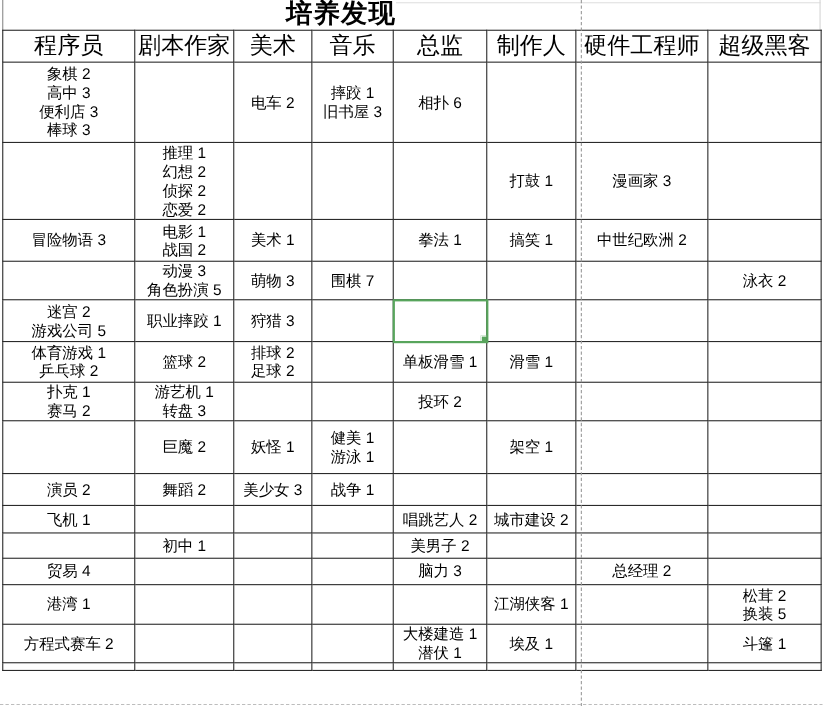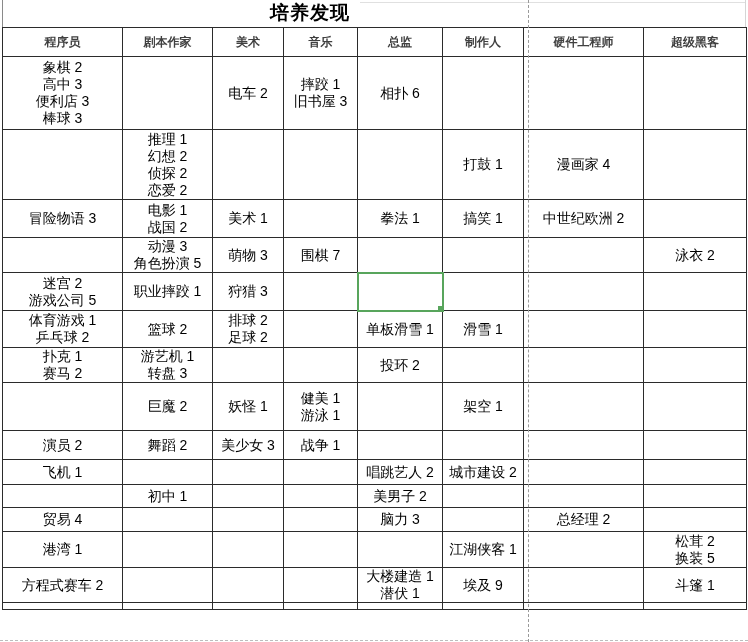--- a/index.html
+++ b/index.html
@@ -7,41 +7,41 @@
     position:relative;
     width:748px;height:642px;
     overflow:hidden;
     background:#ffffff;
     font-family:"Liberation Sans", sans-serif;
     color:#111;
   }
   .sheet-title{
     position:absolute;top:0;left:0;width:620px;height:28px;
     text-align:center;
-    font-size:19px;font-weight:700;letter-spacing:1px;
+    font-size:24px;font-weight:700;letter-spacing:1px;
     line-height:26px;color:#000;
   }
   
   .top-gridline{position:absolute;top:2px;left:360px;width:386px;height:0;border-top:1px solid #e0e0e0;}
   .title-left-line{position:absolute;top:0;left:2px;width:0;height:27px;border-left:1px solid #8a8a8a;}
   .title-right-line{position:absolute;top:0;left:745px;width:0;height:27px;border-left:1px solid #d5d5d5;}
 
   table.grid{
     position:absolute;top:27px;left:2px;
     border-collapse:collapse;table-layout:fixed;
     width:745px;
   }
   table.grid th, table.grid td{
     border:1px solid #2b2b2b;
     padding:0 1px;
     text-align:center;vertical-align:middle;
     overflow:hidden;
   }
   table.grid th{
-    font-size:12px;font-weight:700;color:#404040;
+    font-size:21px;font-weight:400;color:#000000;
     height:28px;line-height:26px;
     background:#fff;
   }
   table.grid td{
     font-size:14px;line-height:17px;
     white-space:pre-line;
     background:#fff;color:#000;
   }
   td.selected{
     position:relative;
@@ -116,21 +116,21 @@
         <tr style="height: 70px;">
           <td></td>
           <td>推理 1
 幻想 2
 侦探 2
 恋爱 2</td>
           <td></td>
           <td></td>
           <td></td>
           <td>打鼓 1</td>
-          <td>漫画家 4</td>
+          <td>漫画家 3</td>
           <td></td>
         </tr>
         <tr style="height: 38px;">
           <td>冒险物语 3</td>
           <td>电影 1
 战国 2</td>
           <td>美术 1</td>
           <td></td>
           <td>拳法 1</td>
           <td>搞笑 1</td>
@@ -245,21 +245,21 @@
           <td>松茸 2
 换装 5</td>
         </tr>
         <tr style="height: 35px;">
           <td>方程式赛车 2</td>
           <td></td>
           <td></td>
           <td></td>
           <td>大楼建造 1
 潜伏 1</td>
-          <td>埃及 9</td>
+          <td>埃及 1</td>
           <td></td>
           <td>斗篷 1</td>
         </tr>
         <tr style="height: 7px;">
           <td></td>
           <td></td>
           <td></td>
           <td></td>
           <td></td>
           <td></td>

